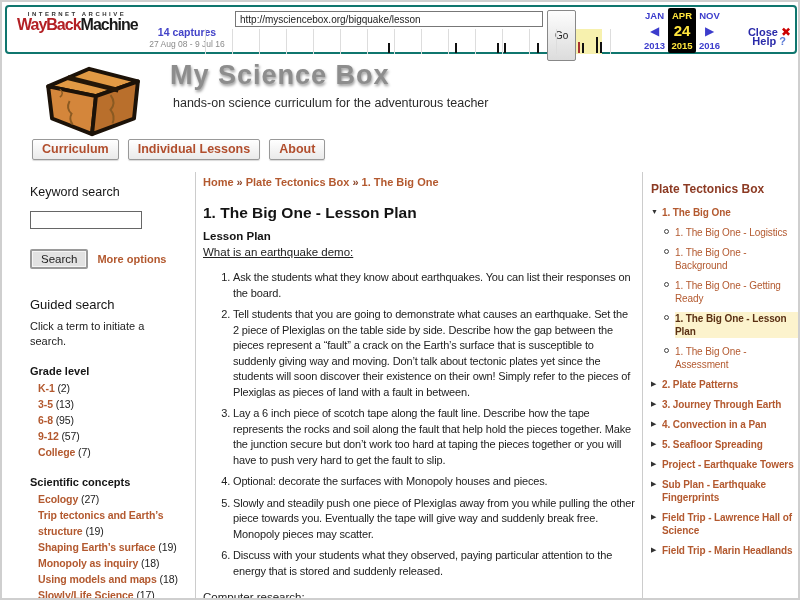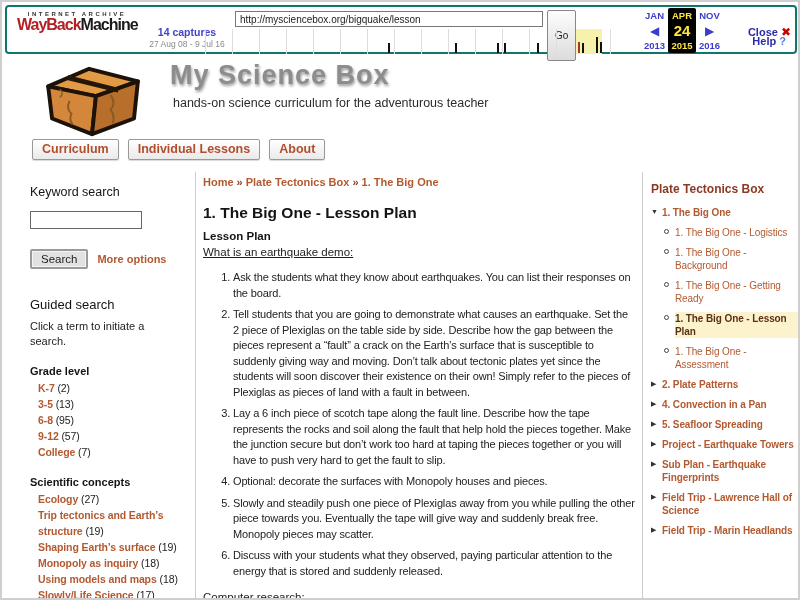--- a/index.html
+++ b/index.html
@@ -176,21 +176,21 @@
     <div class="sb-h">Keyword search</div>
     <input class="kw-input" style="">
     <div class="search-row">
       <button class="search-btn">Search</button>
       <span class="more-options">More options</span>
     </div>
     <div class="sb-h guided-h">Guided search</div>
     <div class="guided-hint">Click a term to initiate a search.</div>
     <div class="facet-h">Grade level</div>
     <ul class="facet-list">
-      <li><span class="facet-link">K-7</span> <span class="facet-count">(2)</span></li>
+      <li><span class="facet-link">K-1</span> <span class="facet-count">(2)</span></li>
       <li><span class="facet-link">3-5</span> <span class="facet-count">(13)</span></li>
       <li><span class="facet-link">6-8</span> <span class="facet-count">(95)</span></li>
       <li><span class="facet-link">9-12</span> <span class="facet-count">(57)</span></li>
       <li><span class="facet-link">College</span> <span class="facet-count">(7)</span></li>
     </ul>
     <div class="facet-h">Scientific concepts</div>
     <ul class="facet-list">
       <li><span class="facet-link">Ecology</span> <span class="facet-count">(27)</span></li>
       <li><span class="facet-link">Trip tectonics and Earth’s structure</span> <span class="facet-count">(19)</span></li>
       <li><span class="facet-link">Shaping Earth’s surface</span> <span class="facet-count">(19)</span></li>
@@ -251,20 +251,24 @@
             <span class="cb"></span>
             <span class="child-label">1. The Big One - Assessment</span>
           </div>
       </div>
       <div class="tree-item">
           <span class="tw">▶</span>
           <span class="tree-label">2. Plate Patterns</span>
         </div>
       <div class="tree-item">
           <span class="tw">▶</span>
+          <span class="tree-label">3. Journey Through Earth</span>
+        </div>
+      <div class="tree-item">
+          <span class="tw">▶</span>
           <span class="tree-label">4. Convection in a Pan</span>
         </div>
       <div class="tree-item">
           <span class="tw">▶</span>
           <span class="tree-label">5. Seafloor Spreading</span>
         </div>
       <div class="tree-item">
           <span class="tw">▶</span>
           <span class="tree-label">Project - Earthquake Towers</span>
         </div>

